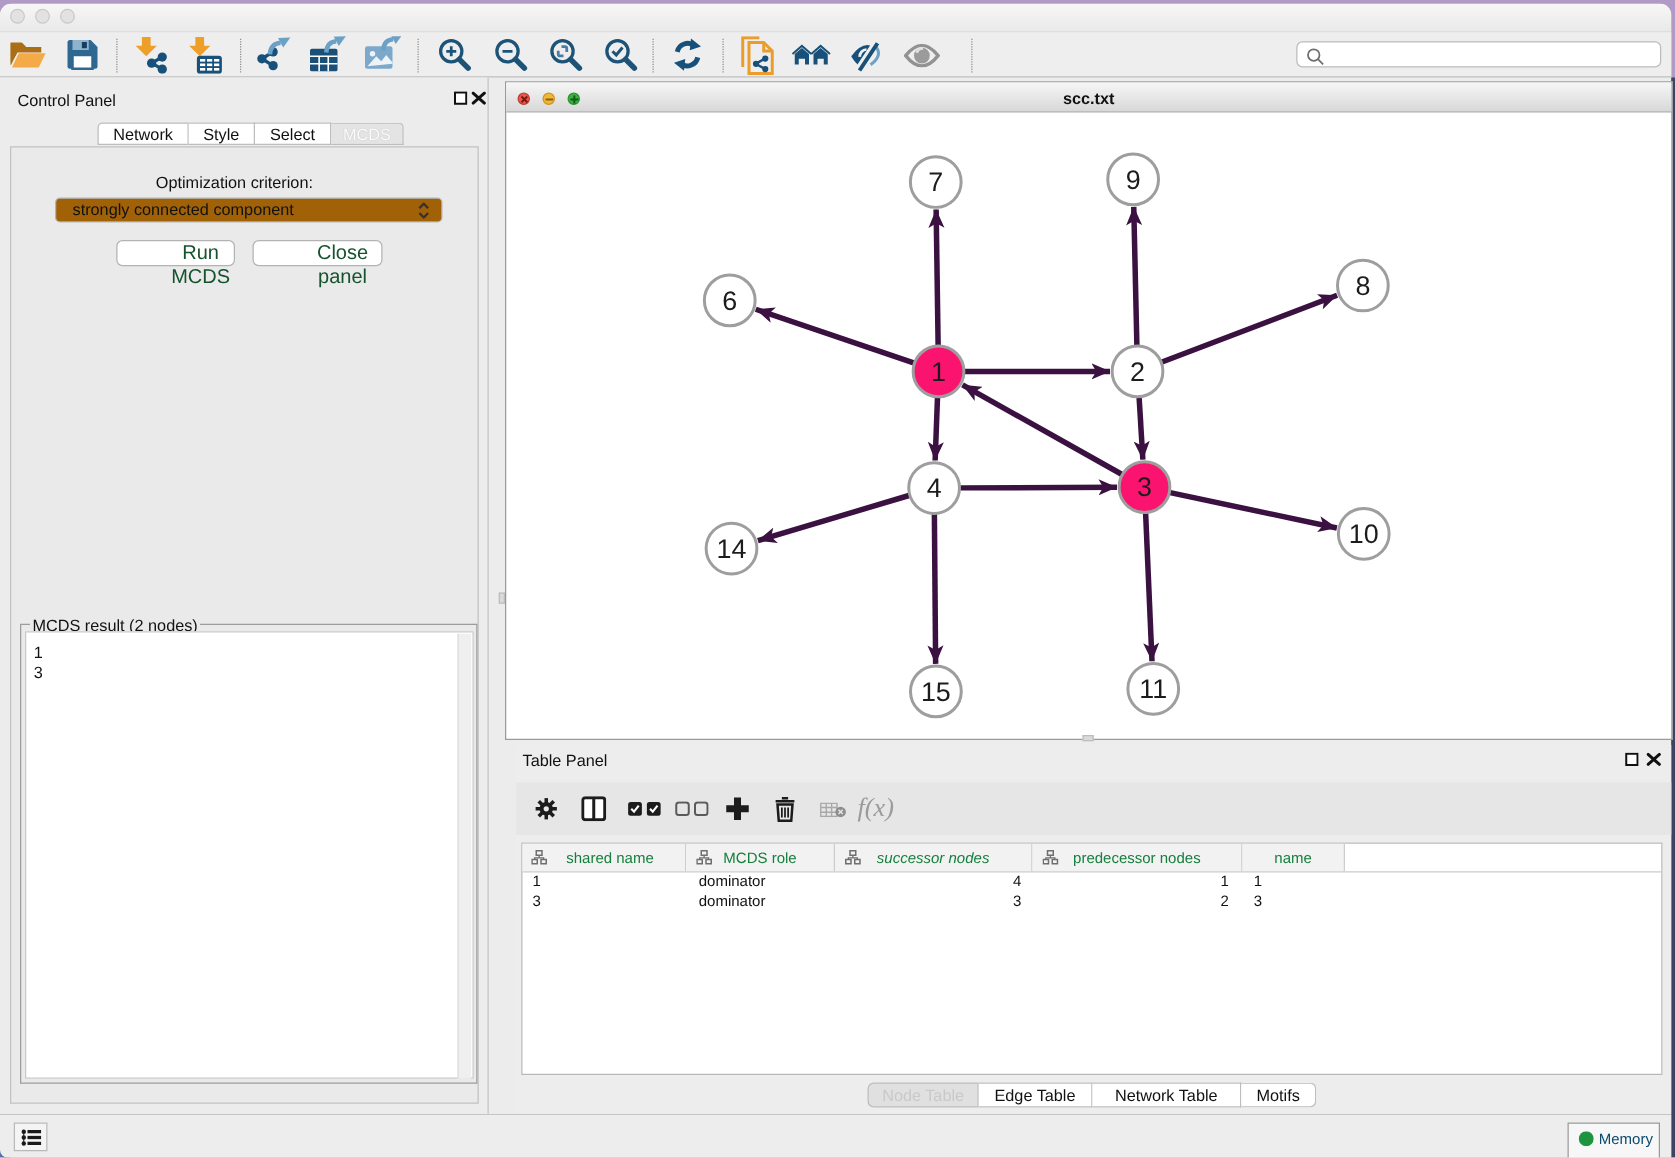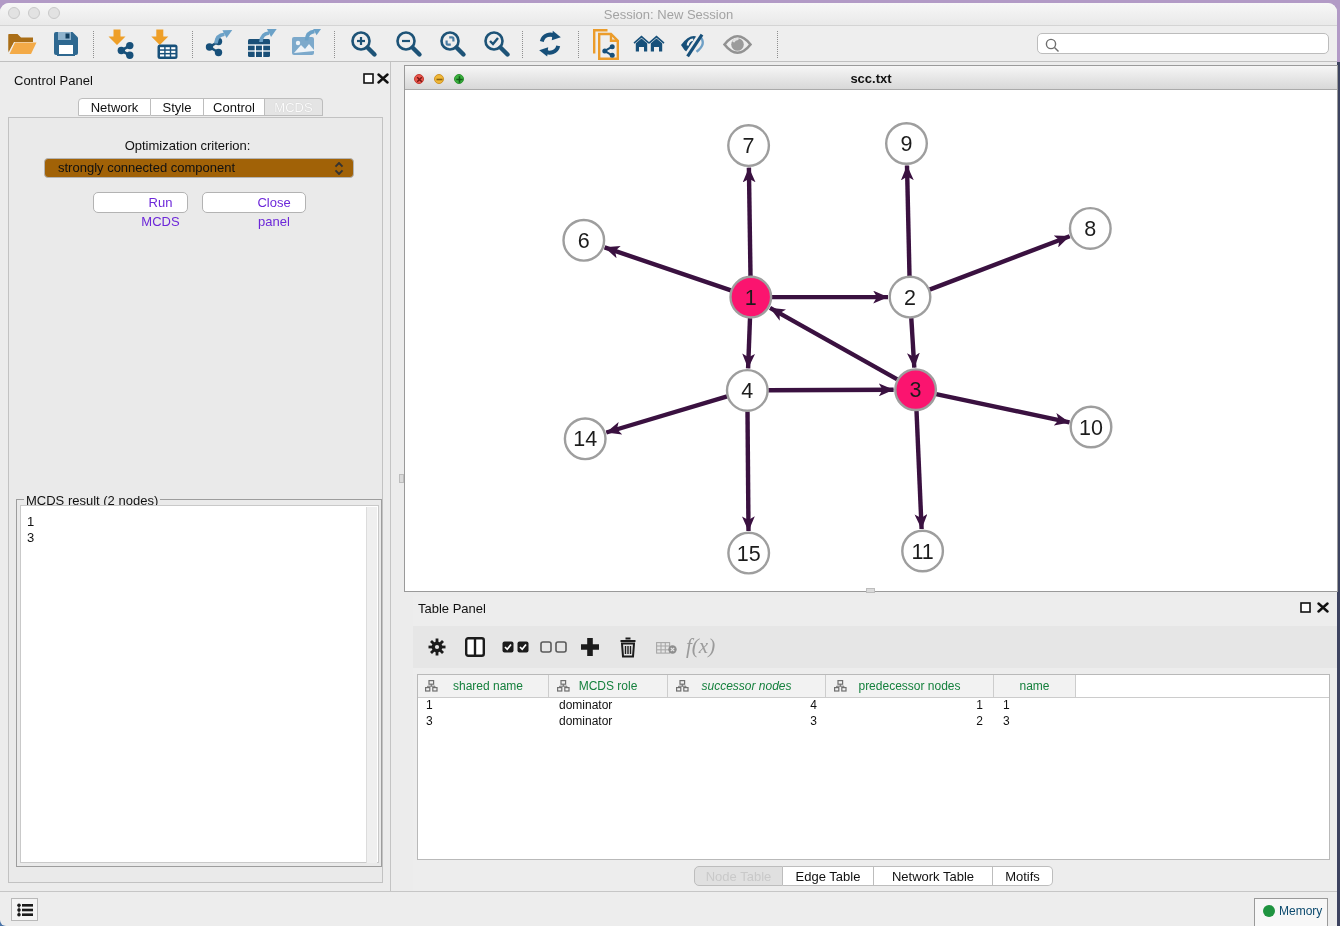--- a/index.html
+++ b/index.html
@@ -24,21 +24,21 @@
 .paneltool { position:absolute; }
 #cptabs { position:absolute; top:36px; left:78px; height:18px; }
 .tab { position:absolute; top:0; height:18px; font-size:13px; color:#111; text-align:center; line-height:17px;
   background:#fff; border:1px solid #bdbdbd; }
 .tab.sel { background:#e4e4e4; color:#fbfbfb; text-shadow:0 0 1px #bbb; }
 #cpcontent { position:absolute; left:8px; top:55px; width:375px; height:766px; border:1px solid #c2c2c2; background:#eaeaea; }
 #optlabel { position:absolute; left:0; top:76px; width:375px; text-align:center; font-size:13px; color:#111; }
 #optselect { position:absolute; left:44px; top:96px; width:310px; height:20px; background:#a16207; border:1px solid #b3b3b3; border-radius:4px;
   font-size:13px; color:#111; line-height:18px; padding-left:13px; }
 .btn { position:absolute; height:21px; background:#fff; border:1px solid #b3b3b3; border-radius:5px;
-  font-size:13px; color:#6d28d9; text-align:center; line-height:19px;padding-left:40px; }
+  font-size:16px; color:#14532d; text-align:center; line-height:19px;padding-left:40px; }
 #fieldset { position:absolute; left:16px; top:437px; width:366px; height:368px; border:1px solid #9d9d9d; }
 #fieldlegend { position:absolute; left:7px; top:-7px; background:#eaeaea; padding:0 2px; font-size:13px; color:#111; }
 #fieldinner { position:absolute; left:3px; top:5px; width:359px; height:358px; background:#fff; border:1px solid #c9c9c9; }
 #fscroll { position:absolute; right:1px; top:1px; width:11px; height:356px; background:#efefef; border-left:1px solid #dcdcdc; }
 
 #netframe { position:absolute; left:404px; top:65px; width:934px; height:527px; border:1px solid #9a9a9a; background:#fff; }
 #nettitle { position:absolute; left:0; top:0; width:932px; height:24px; background:linear-gradient(#f6f6f6,#d8d8d8); border-bottom:1px solid #aaaaaa; }
 #nettitle .t { position:absolute; top:5px; left:0; width:932px; text-align:center; font-size:13px; font-weight:700; color:#111; }
 .mac { position:absolute; top:7.5px; width:10px; height:10px; border-radius:50%; }
 .mac svg { position:absolute; left:-1px; top:-1px; }
@@ -58,21 +58,20 @@
 #membtn { position:absolute; left:1254px; top:6px; width:74px; height:37px; background:#f7f7f7; border:1px solid #9a9a9a; font-size:12px; color:#0c4a6e; }
 </style>
 </head>
 <body>
 <div id="win"></div>
 <div id="darkright"></div>
 <div id="titlebar">
   <div class="tl" style="left:8px;"></div>
   <div class="tl" style="left:28px;"></div>
   <div class="tl" style="left:48px;"></div>
-  <div id="titletext">Session: New Session</div>
 </div>
 <div id="toolbar">
   <div class="tbsep" style="left:93px;"></div>
   <div class="tbsep" style="left:192px;"></div>
   <div class="tbsep" style="left:334px;"></div>
   <div class="tbsep" style="left:522px;"></div>
   <div class="tbsep" style="left:578px;"></div>
   <div class="tbsep" style="left:777px;"></div>
 
   <svg class="ticon" style="left:7px; top:5px;" width="31" height="25" viewBox="0 0 31 25">
@@ -237,21 +236,21 @@
   <svg class="paneltool" style="left:363px; top:11px;" width="11" height="11" viewBox="0 0 11 11">
     <rect x="1" y="1" width="9" height="9" fill="#fff" stroke="#111" stroke-width="1.6"></rect>
   </svg>
   <svg class="paneltool" style="left:377px; top:11px;" width="12" height="11" viewBox="0 0 12 11">
     <path d="M1.5 1.5 L10.5 9.5 M10.5 1.5 L1.5 9.5" stroke="#111" stroke-width="2.4" stroke-linecap="round" fill="none"></path>
   </svg>
   <div id="cpcontent"></div>
   <div id="cptabs">
     <div class="tab" style="left:0px; width:73px; border-radius:4px 0 0 0;">Network</div>
     <div class="tab" style="left:73px; width:53px; border-left:none;">Style</div>
-    <div class="tab" style="left:126px; width:61px; border-left:none;">Control</div>
+    <div class="tab" style="left:126px; width:61px; border-left:none;">Select</div>
     <div class="tab sel" style="left:187px; width:58px; border-left:none; border-radius:0 4px 0 0;">MCDS</div>
   </div>
   <div id="optlabel">Optimization criterion:</div>
   <div id="optselect">strongly connected component
     <svg style="position:absolute; right:9px; top:3px;" width="10" height="13" viewBox="0 0 10 13">
       <path d="M1.5 4.6 L5 1 L8.5 4.6" fill="none" stroke="#333" stroke-width="1.9"></path>
       <path d="M1.5 8.4 L5 12 L8.5 8.4" fill="none" stroke="#333" stroke-width="1.9"></path>
     </svg>
   </div>
   <div class="btn" style="left:93px; top:130px; width:95px;">Run MCDS</div>

